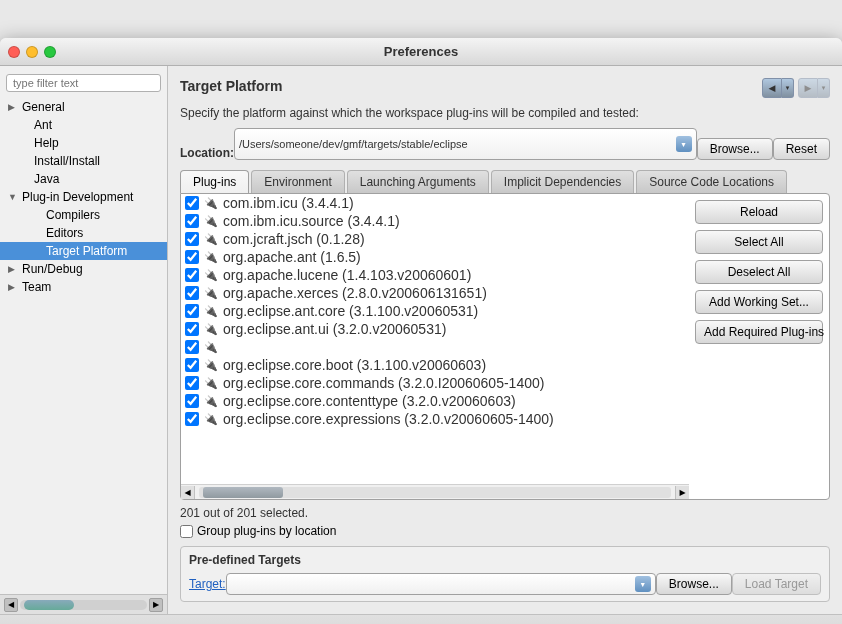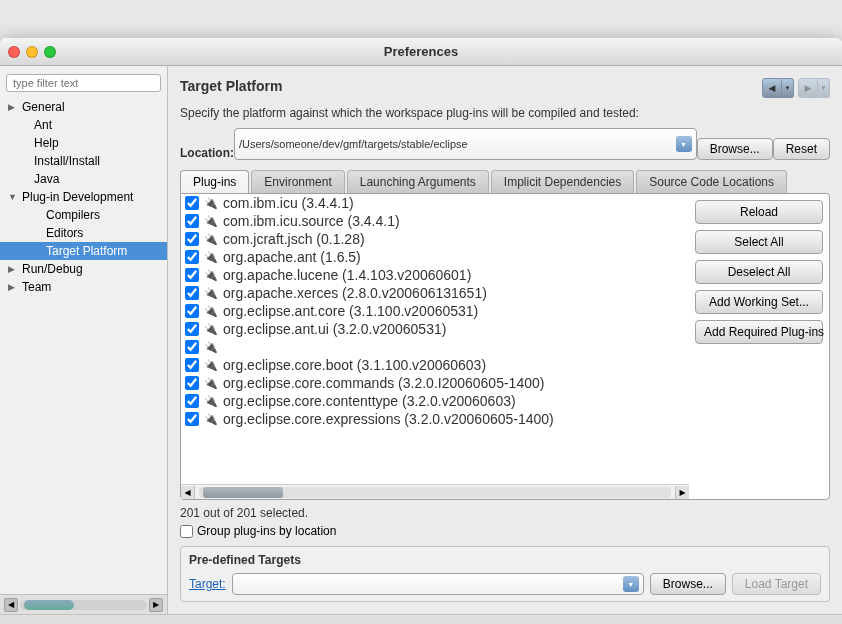--- a/index.html
+++ b/index.html
@@ -322,21 +322,20 @@
     }
     .predefined-title {
       font-size: 12px;
       font-weight: bold;
       color: #333;
       margin-bottom: 6px;
     }
     .predefined-row {
       display: flex;
       align-items: center;
-      gap: 6px;
     }
     .target-label {
       font-size: 12px;
       color: #2060c0;
       text-decoration: underline;
       cursor: pointer;
     }
     .target-combo {
       flex: 1;
       height: 22px;

